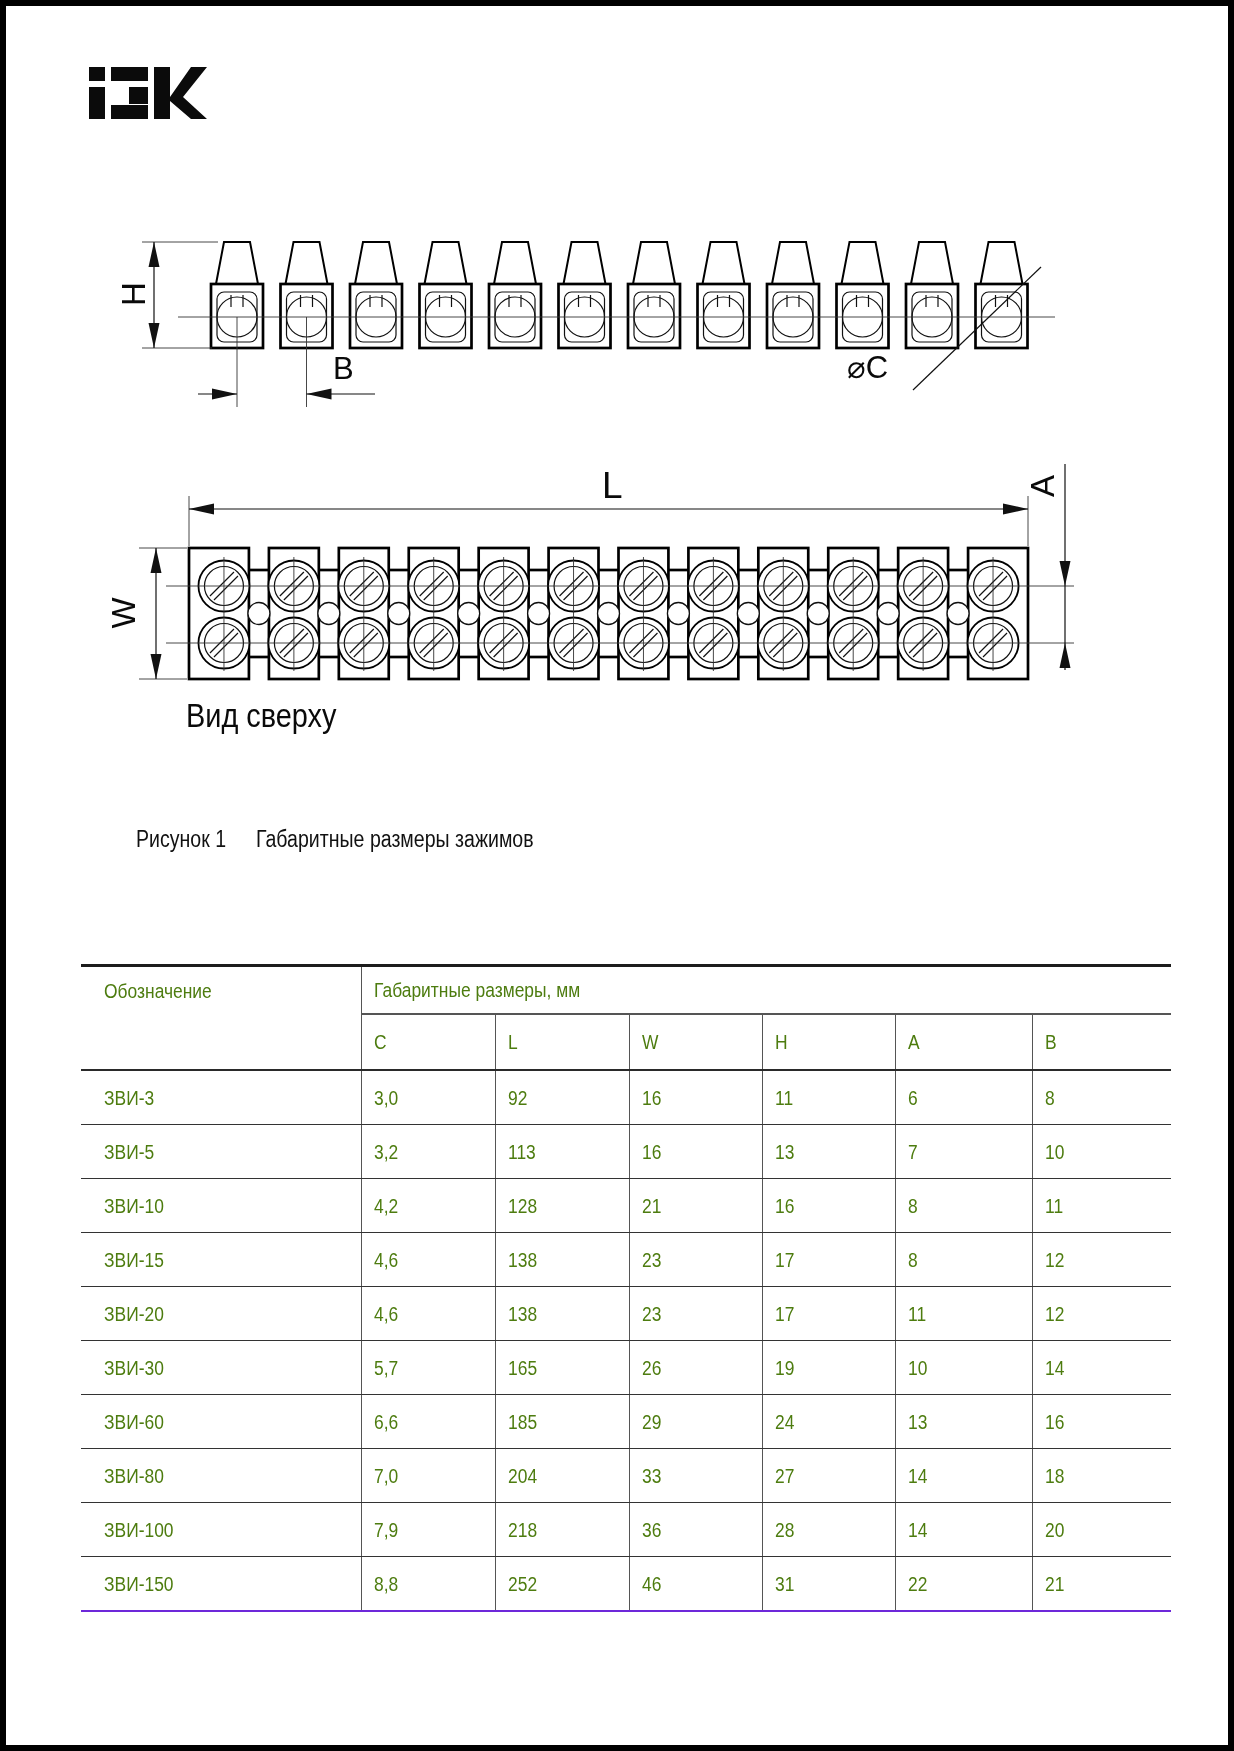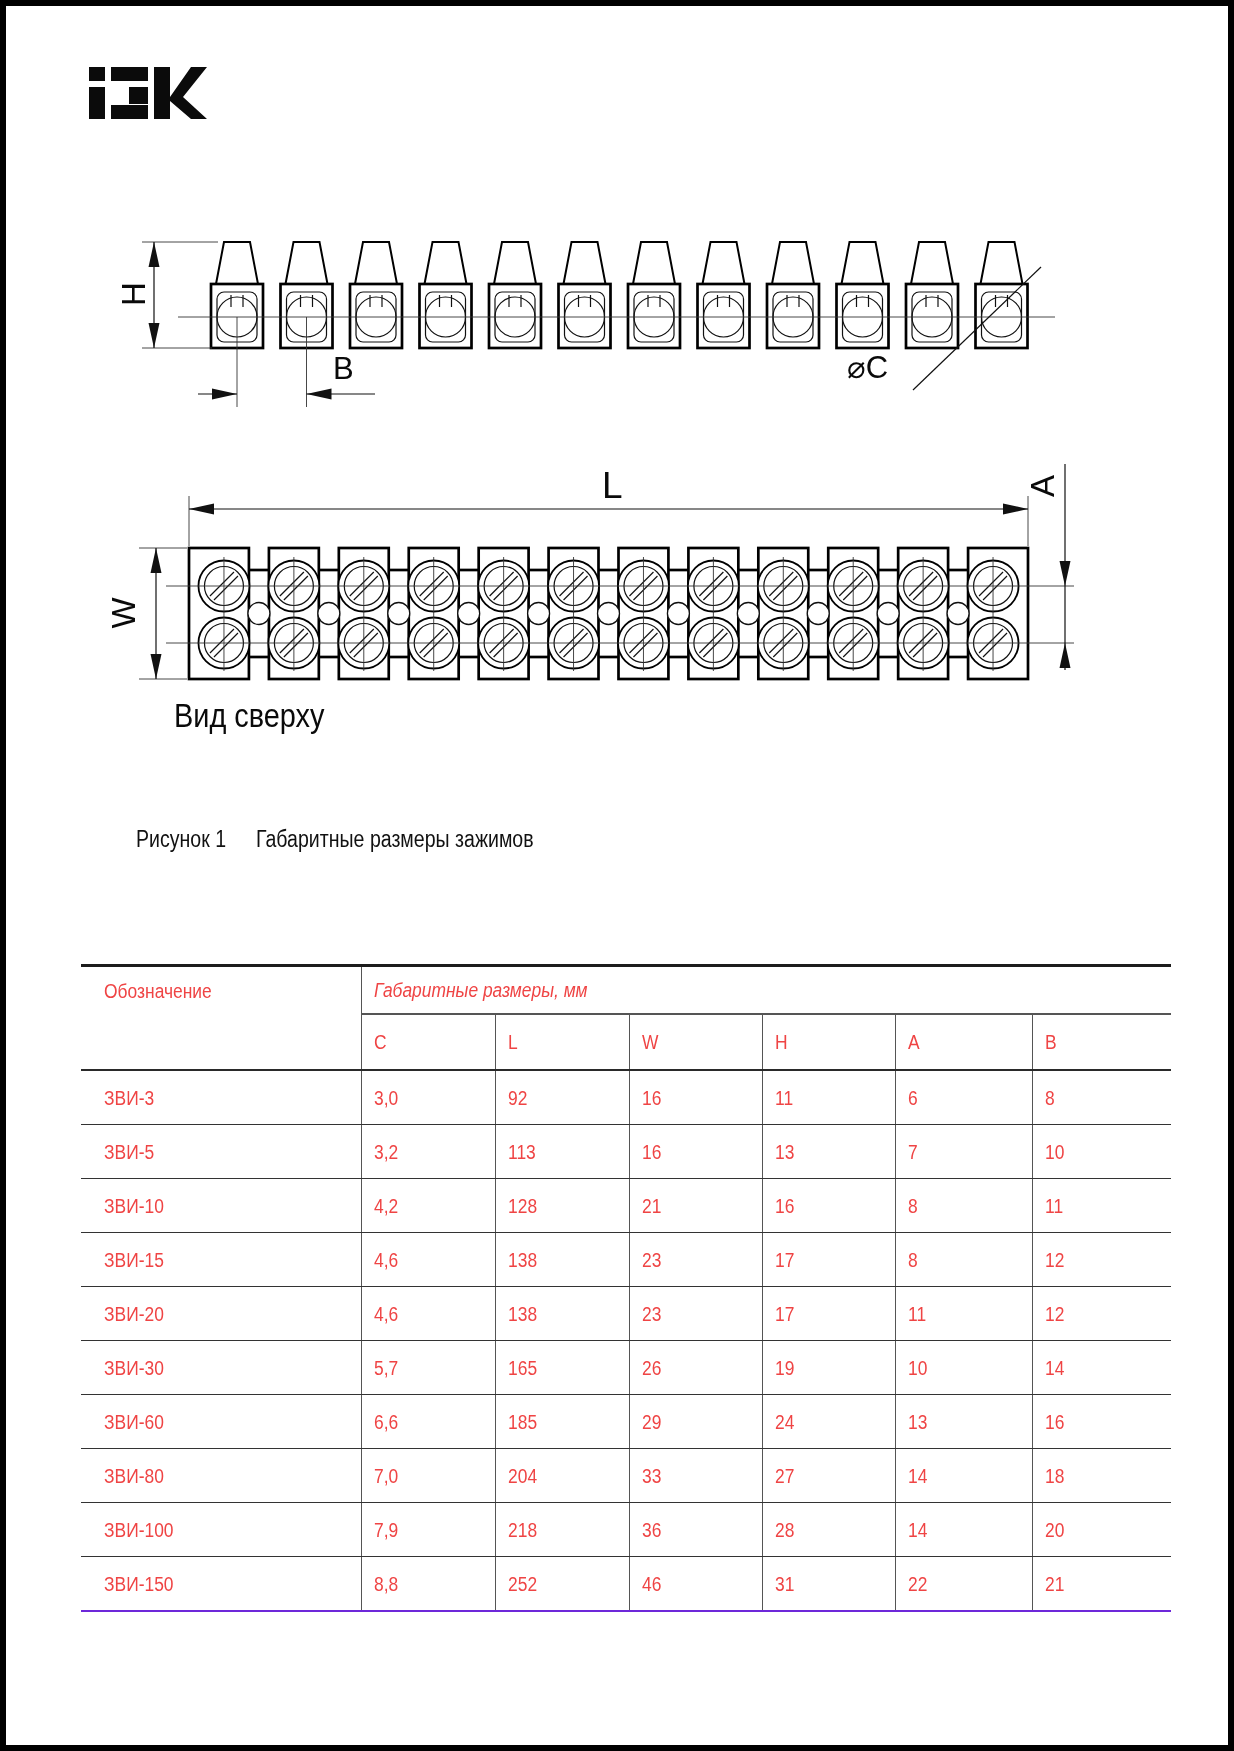--- a/index.html
+++ b/index.html
@@ -16,24 +16,24 @@
   .t3{stroke:#000;stroke-width:2.7;fill:#fff}
   .arr{fill:#111;stroke:none}
   
   .lbl{position:absolute;color:#0a0a0a;line-height:1;white-space:nowrap;}
   .rot{display:flex;align-items:center;justify-content:center;width:34px;height:34px;
        transform:rotate(-90deg);}
   .cx{display:inline-block;transform:scaleX(.85);transform-origin:0 50%;white-space:nowrap;}
   .caption-row{position:absolute;display:flex;gap:14px;align-items:flex-end;}
   
   .dims-table{position:absolute;left:75px;top:958px;width:1090px;border-collapse:collapse;
-              table-layout:fixed;font-size:20.5px;color:#ef4444;border-top:3px solid #1c1c1c;}
+              table-layout:fixed;font-size:20.5px;color:#4d7c0f;border-top:3px solid #1c1c1c;}
   .dims-table td{padding:0 0 0 12px;vertical-align:middle;font-weight:400;}
   .dims-table .name{padding-left:23px;border-right:1.3px solid #555;}
-  .dims-table thead .h1td{height:46px;border-bottom:2px solid #555;font-style:italic;}
+  .dims-table thead .h1td{height:46px;border-bottom:2px solid #555;}
   .dims-table thead .namehead{vertical-align:top;padding-top:12px;border-bottom:2.5px solid #2a2a2a;}
   .dims-table thead .h2td{height:54px;border-bottom:2.5px solid #2a2a2a;border-left:1.2px solid #555;}
   .dims-table tbody td{height:53px;border-bottom:1.2px solid #333;border-left:1.2px solid #555;}
   .dims-table tbody td.name{border-left:none;}
   .dims-table tbody tr:last-child td{border-bottom:2px solid #6d28d9;}
 </style>
 </head>
 <body>
 
 <div class="page">
@@ -318,21 +318,21 @@
     </g>
   </svg>
 
   <div class="lbl rot" style="left:110px;top:271px;font-size:33px">H</div>
   <div class="lbl" style="left:327px;top:347px;font-size:31px">B</div>
   <div class="lbl" style="left:841px;top:346px;font-size:31px">⌀C</div>
   <div class="lbl" style="left:596px;top:461px;font-size:37px">L</div>
   <div class="lbl rot" style="left:100px;top:590px;font-size:33px">W</div>
   <div class="lbl rot" style="left:1019px;top:463px;font-size:33px">A</div>
 
-  <div class="lbl" style="left:168px;top:692px;font-size:34px">
+  <div class="lbl" style="left:180px;top:692px;font-size:34px">
     <span class="cx">Вид сверху</span>
   </div>
   <div class="caption-row" style="left:130px;top:820px;font-size:23px">
     <span class="cx">Рисунок 1</span>
     <span class="cx">Габаритные размеры зажимов</span>
   </div>
 
   <table class="dims-table">
     <colgroup>
       <col style="width:280px">

